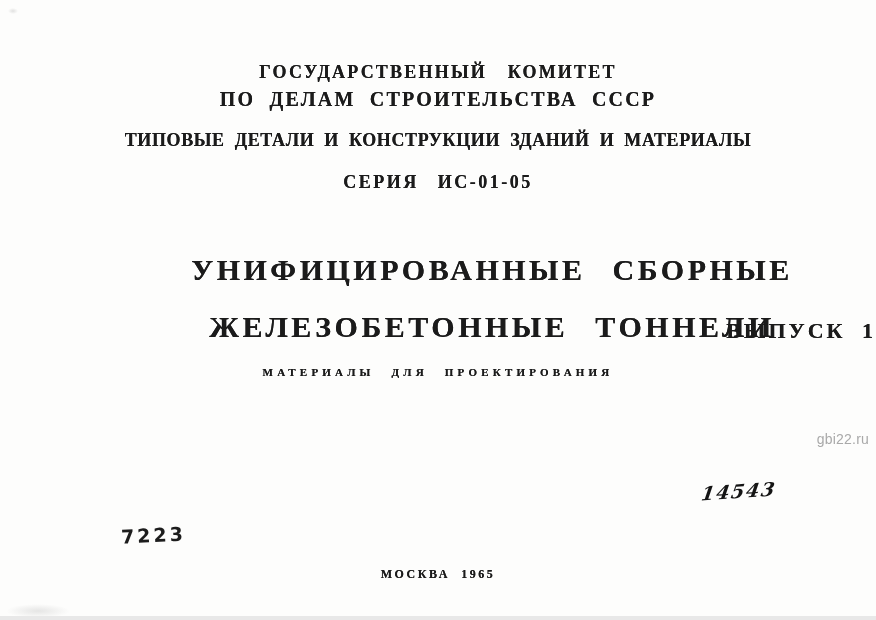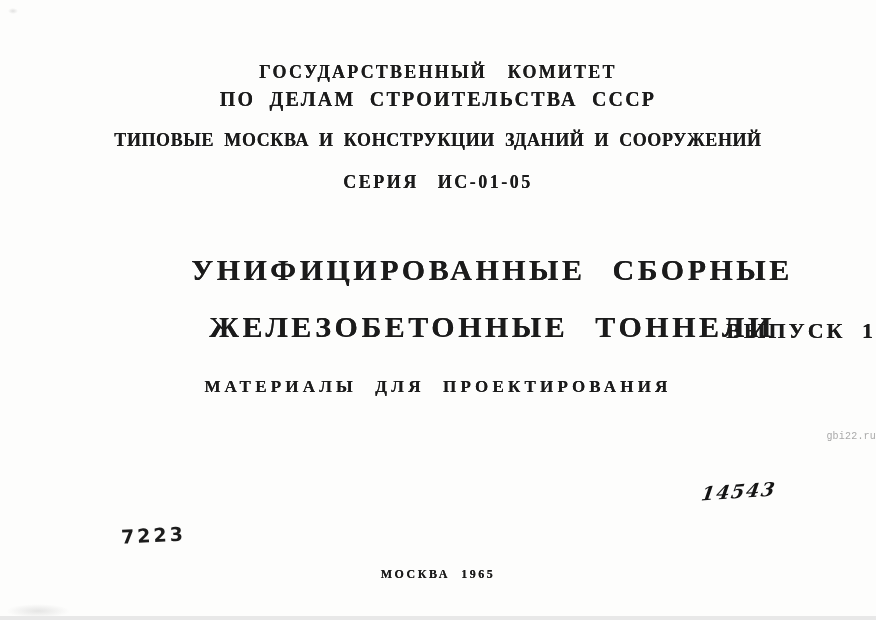--- a/index.html
+++ b/index.html
@@ -61,37 +61,37 @@
     transform: scaleY(0.95);
   }
   .issue {
     top: 320px;
     font-size: 22px;
     letter-spacing: 3px;
     word-spacing: 8px;
     text-align: right;
   }
   .subtitle {
-    top: 378px;
-    font-size: 17px;
+    top: 367px;
+    font-size: 11px;
     letter-spacing: 4.2px;
     word-spacing: 10px;
   }
   .imprint {
     top: 568px;
     font-size: 12px;
     letter-spacing: 2.5px;
     word-spacing: 6px;
   }
   .watermark {
     position: absolute;
     top: 431px;
-    right: 0;
-    font-family: Liberation Mono, monospace;
-    font-size: 10px;
+    right: 7px;
+    font-family: Liberation Sans, sans-serif;
+    font-size: 14px;
     color: #a9a9a9;
     letter-spacing: 0.2px;
   }
   .handwritten-number {
     position: absolute;
     top: 480px;
     left: 702px;
     font-family: "DejaVu Serif", serif;
     font-style: italic;
     font-weight: bold;
@@ -132,21 +132,21 @@
 </style>
 </head>
 <body>
 
 <div class="page">
 
   <div class="line committee-1">ГОСУДАРСТВЕННЫЙ КОМИТЕТ</div>
 
   <div class="line committee-2">ПО ДЕЛАМ СТРОИТЕЛЬСТВА СССР</div>
 
-  <div class="line series-note">ТИПОВЫЕ МОСКВА И КОНСТРУКЦИИ ЗДАНИЙ И СООРУЖЕНИЙ</div>
+  <div class="line series-note">ТИПОВЫЕ ДЕТАЛИ И КОНСТРУКЦИИ ЗДАНИЙ И МАТЕРИАЛЫ</div>
 
   <div class="line series-number">СЕРИЯ ИС-01-05</div>
 
   <div class="line main-title">
     <span>УНИФИЦИРОВАННЫЕ СБОРНЫЕ</span><br>
     <span>ЖЕЛЕЗОБЕТОННЫЕ ТОННЕЛИ</span>
   </div>
 
   <div class="line issue">ВЫПУСК 1</div>
 

